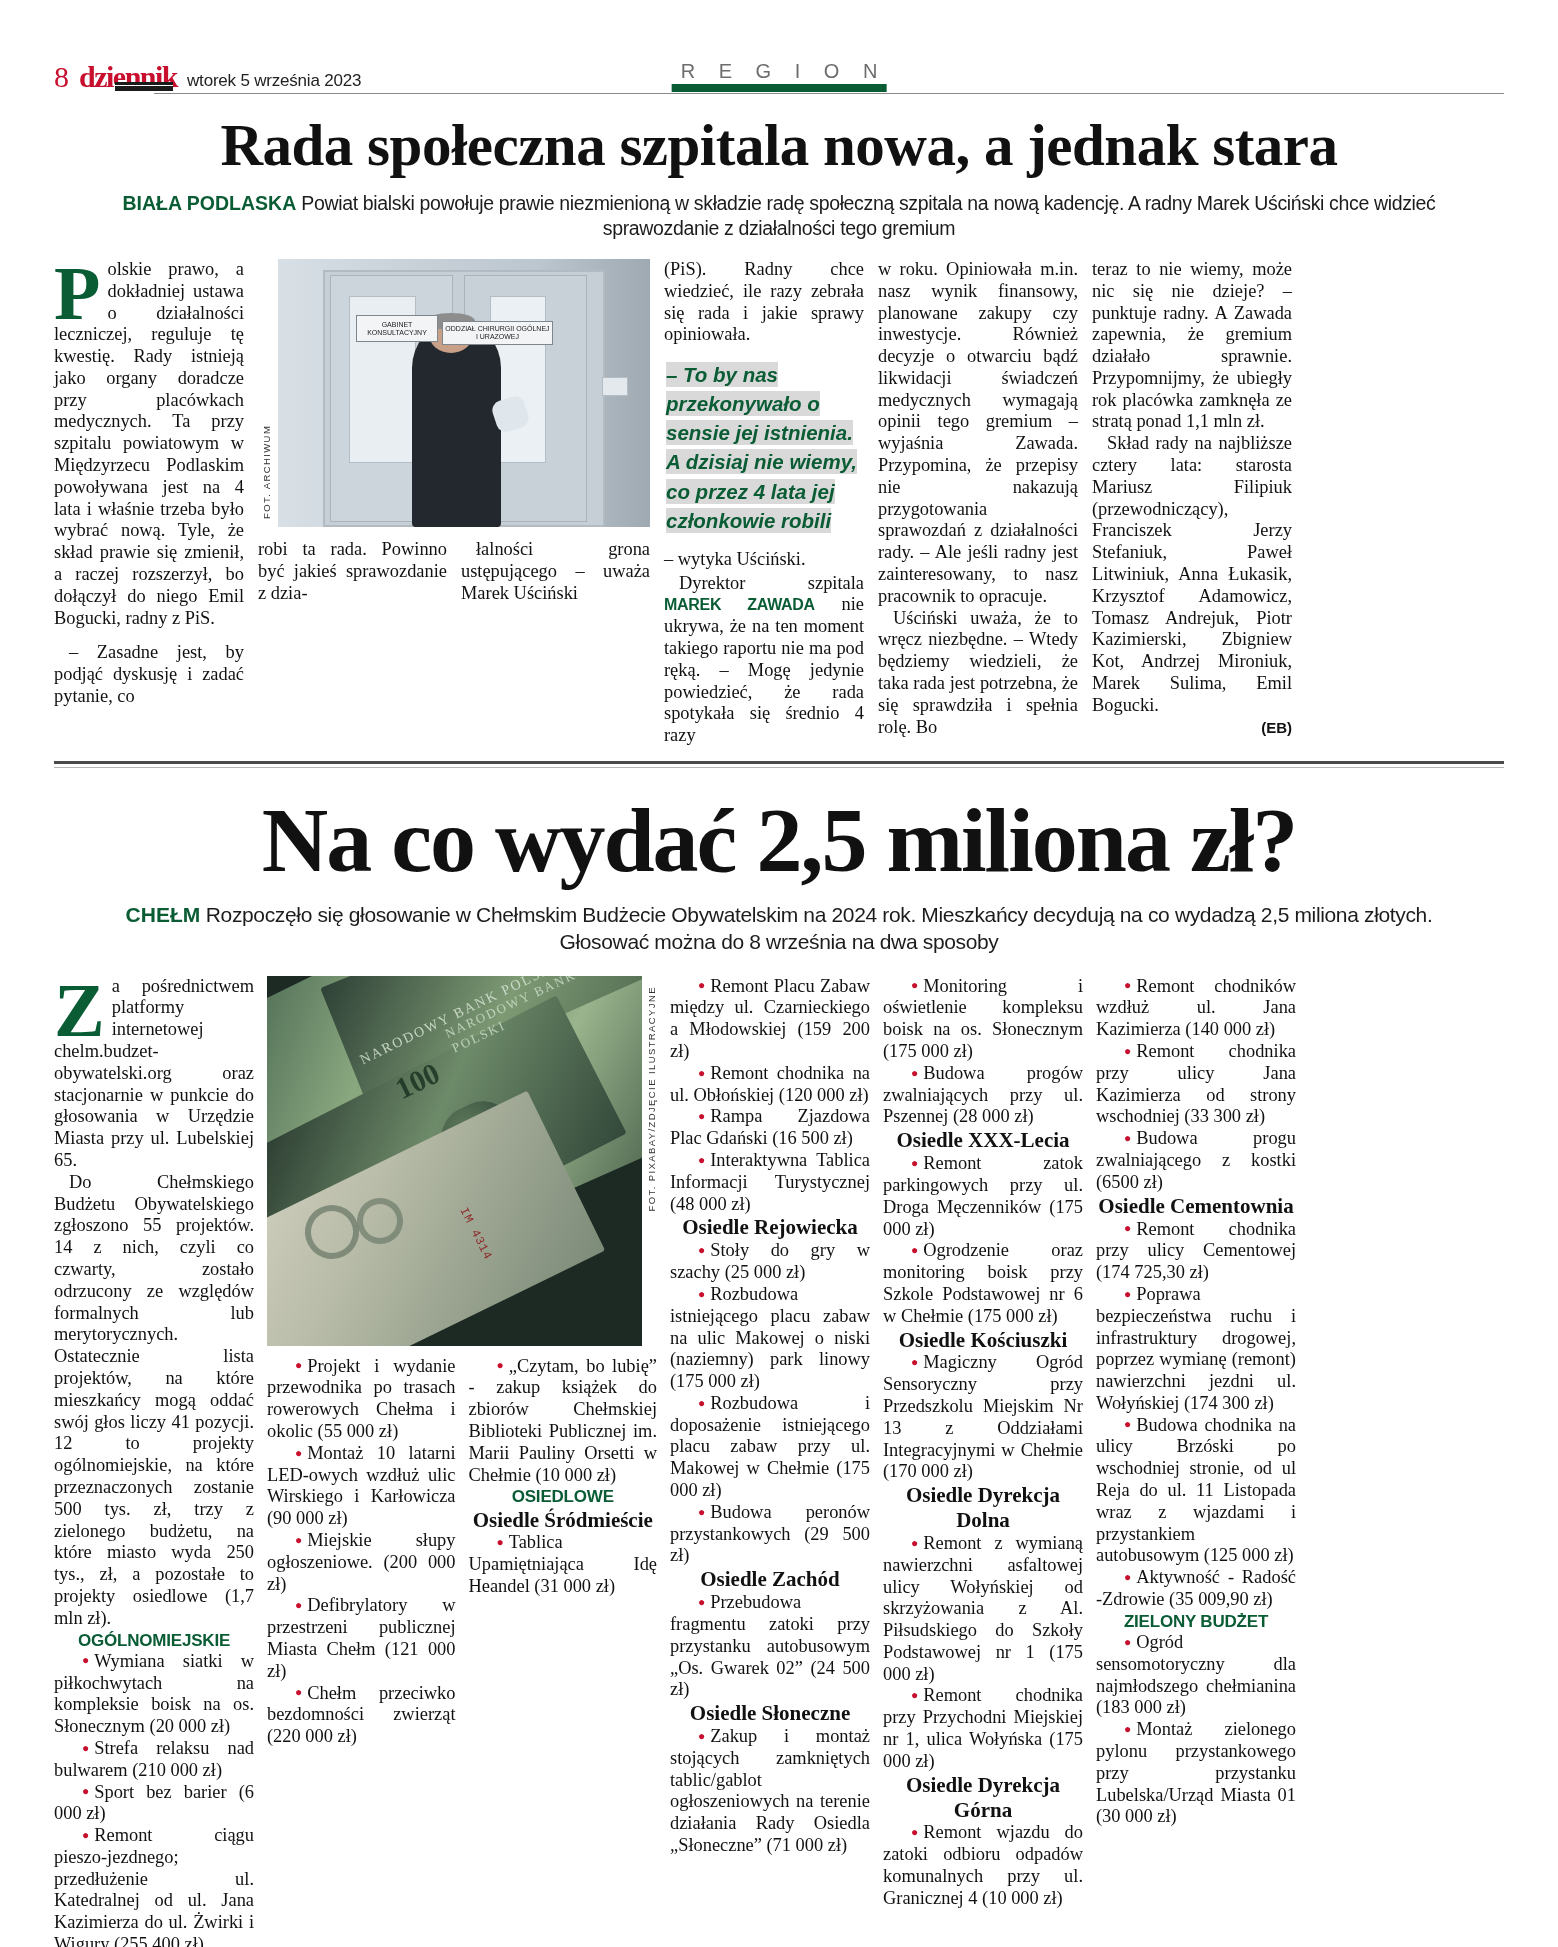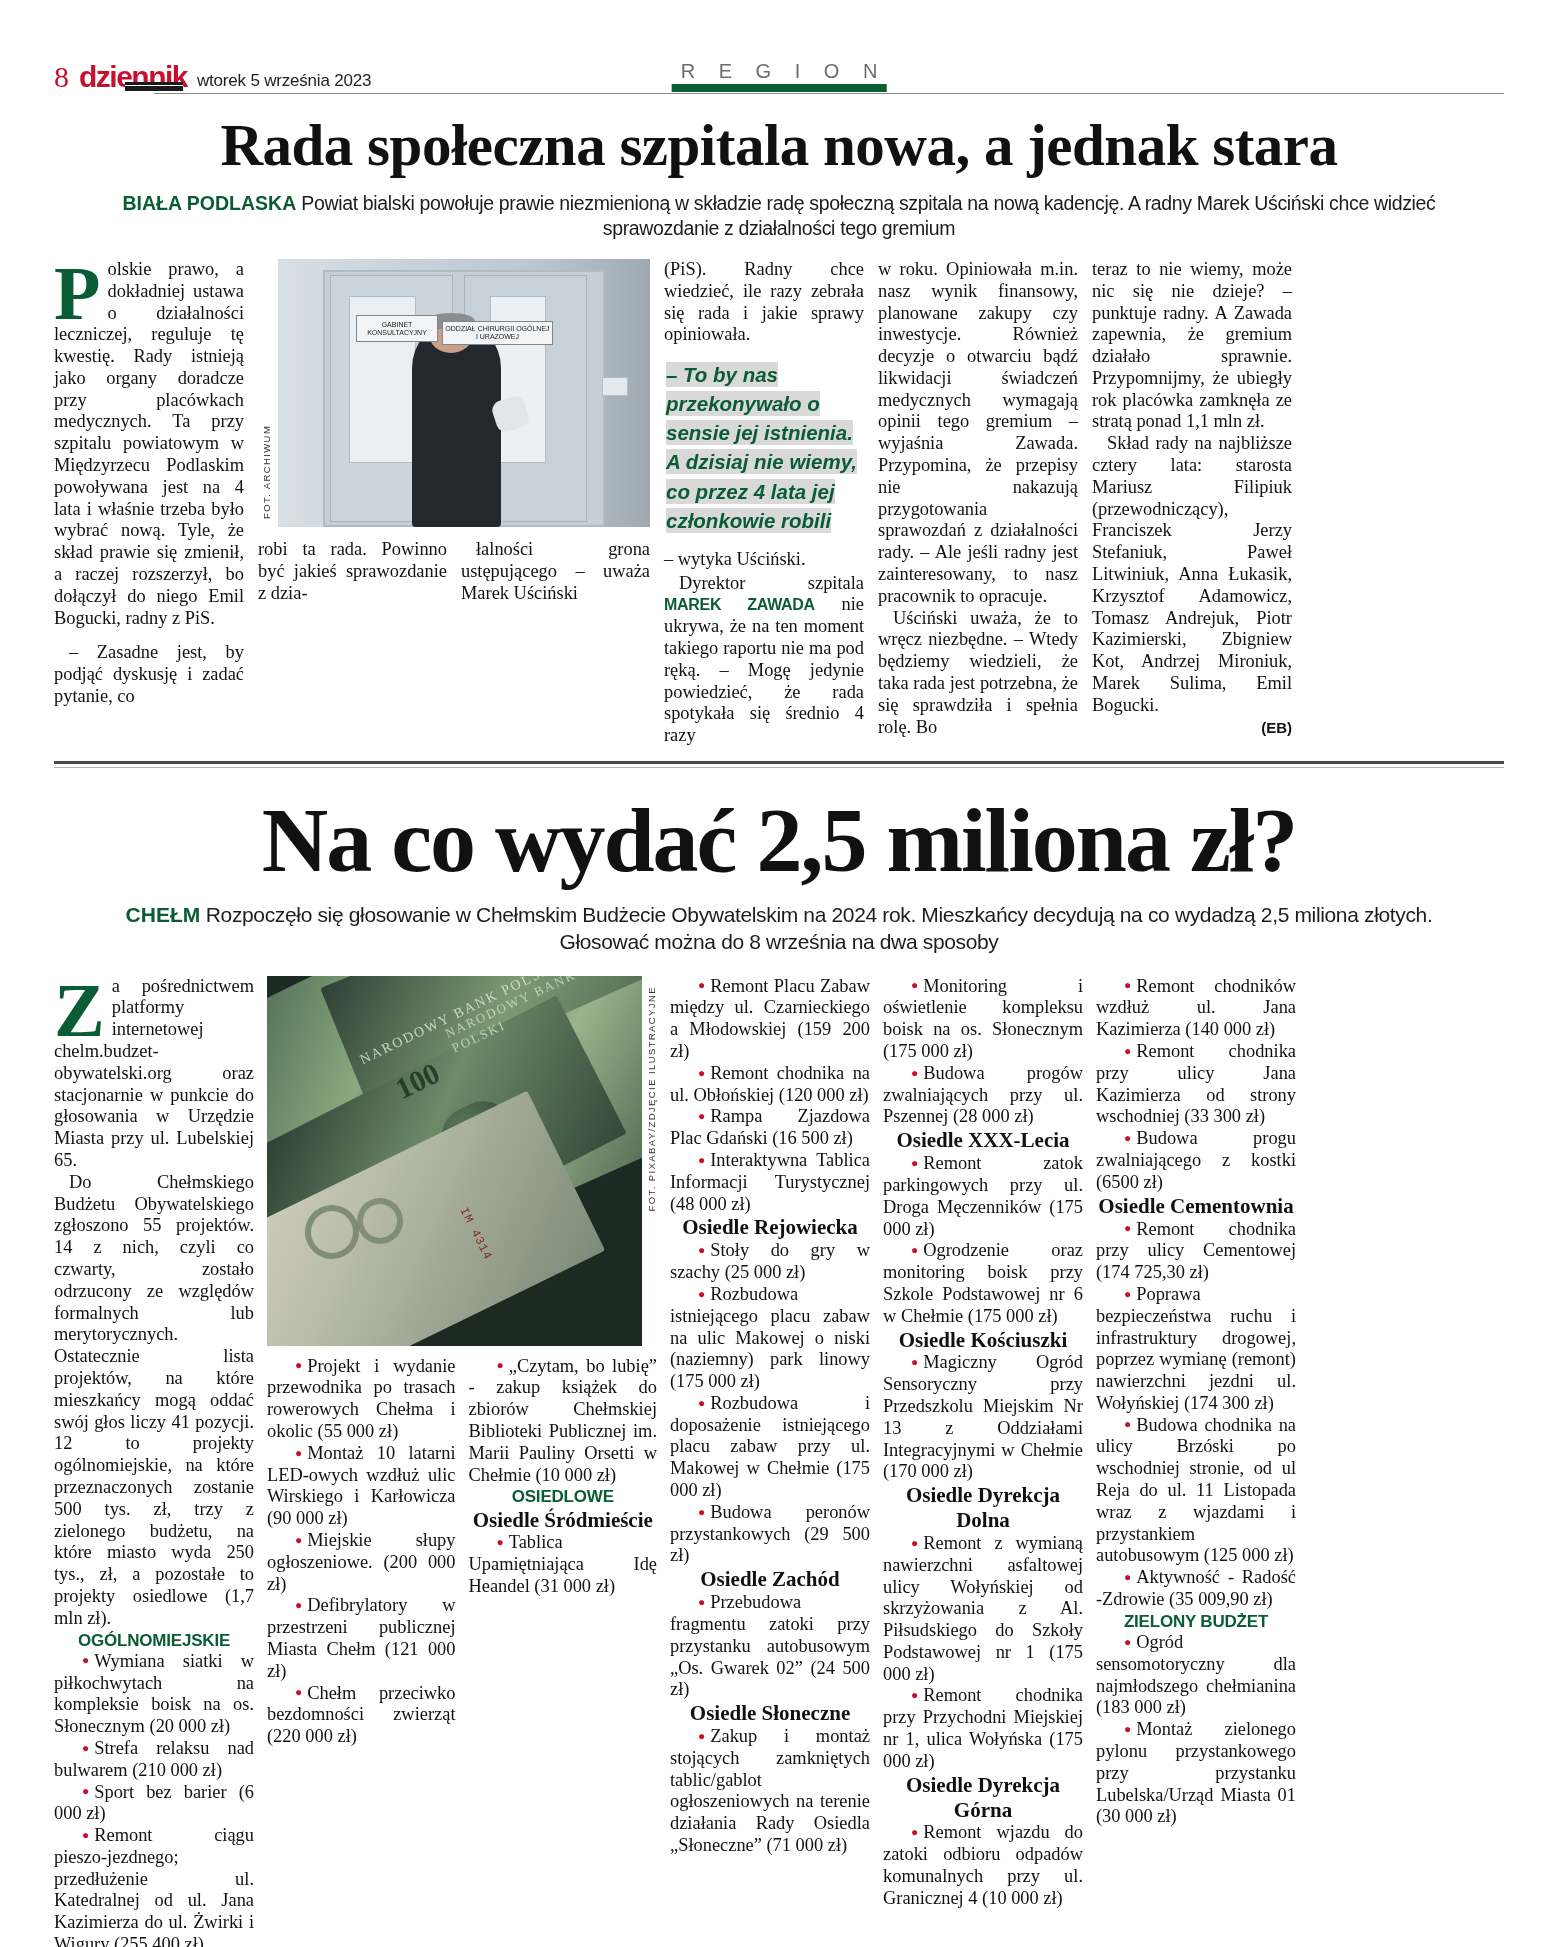--- a/index.html
+++ b/index.html
@@ -11,21 +11,21 @@
     color:#111;
     position:relative;
     overflow:hidden;
   }
   .page { position:relative; width:1558px; height:1947px; padding:0 54px; }
 
   
   .masthead { display:flex; align-items:flex-end; gap:10px; padding-top:62px; position:relative; }
   .folio { font-family:"Liberation Serif",serif; font-size:30px; color:#c8102e; line-height:1; padding-bottom:2px;}
   .logo-wrap { position:relative; display:inline-block; padding-bottom:2px;}
-  .logo { font-family:Liberation Sans, sans-serif; font-weight:bold; font-size:30px; color:#c8102e; letter-spacing:-1.5px; line-height:1; font-style:normal;}
+  .logo { font-family:Liberation Serif, serif; font-weight:bold; font-size:30px; color:#c8102e; letter-spacing:-1.5px; line-height:1; font-style:normal;}
   .logo-bar { position:absolute; bottom:3px; right:4px; width:58px; height:9px; background:#1a1a1a; }
   .logo-bar::after{ content:""; position:absolute; left:0; top:3px; width:100%; height:1px; background:#fff; }
   .dateline { font-family:"Liberation Sans",sans-serif; font-size:17px; color:#222; padding-bottom:3px; letter-spacing:-0.2px;}
   .head-rule { position:absolute; left:100px; right:0; bottom:0px; height:1px; background:#8a8a8a; }
   .section-tag { position:absolute; left:50%; transform:translateX(-50%); bottom:2px; text-align:center; }
   .section-tag .txt { font-family:"Liberation Sans",sans-serif; font-size:20px; letter-spacing:9px; color:#6d6d6d; display:block; line-height:1; padding-left:9px;}
   .section-tag .bar { display:block; height:8px; background:#0a5c34; margin-top:3px; }
 
   
   h1.main-head {

